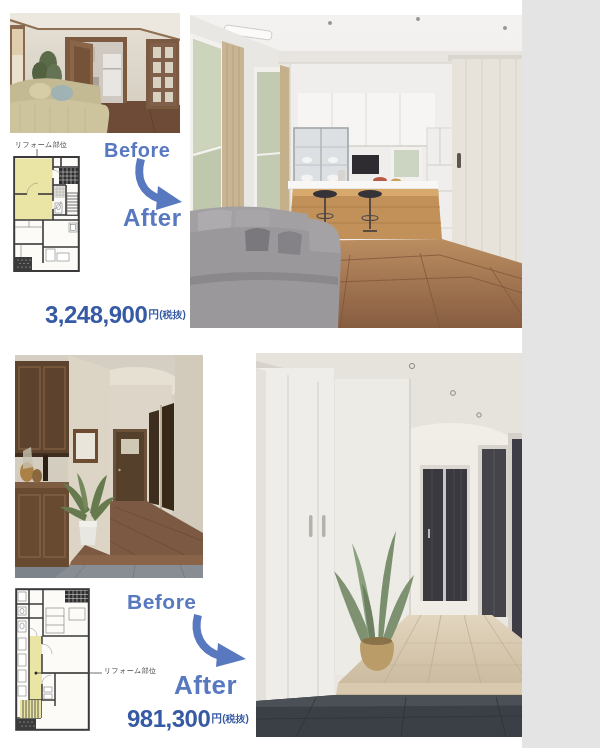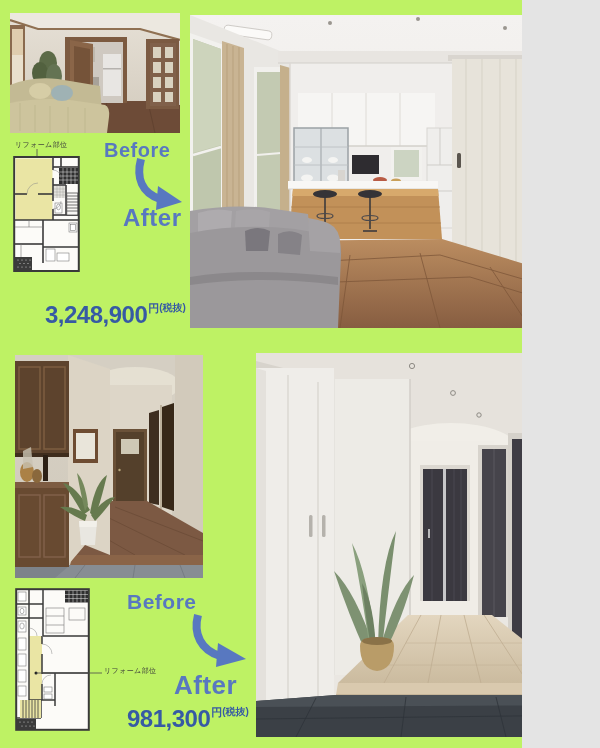--- a/index.html
+++ b/index.html
@@ -1,25 +1,25 @@
 <!DOCTYPE html>
 <html><head>
 <meta charset="utf-8">
 <style>
   * { margin:0; padding:0; box-sizing:border-box; }
   body { font-family:"Liberation Sans", sans-serif; background:#e4e4e4; }
-  .page { position:relative; width:522px; height:748px; background:#bef264; overflow:hidden; }
+  .page { position:relative; width:522px; height:748px; background:#ffffff; overflow:hidden; }
   .photo { position:absolute; overflow:hidden; }
   .photo svg { display:block; width:100%; height:100%; }
   .ba-label { position:absolute; color:#5878c0; font-weight:bold; line-height:1.1; white-space:nowrap; }
   .ba-before-1 { left:104px; top:139px; font-size:20px; letter-spacing:0.5px; }
   .ba-after-1  { left:123px; top:205px; font-size:24px; letter-spacing:0.5px; }
   .ba-before-2 { left:127px; top:590px; font-size:21px; letter-spacing:0.5px; }
   .ba-after-2  { left:174px; top:671px; font-size:26px; letter-spacing:0.5px; }
-  .price { position:absolute; display:flex; align-items:flex-start; color:#365aa4; font-weight:bold; white-space:nowrap; }
+  .price { position:absolute; display:flex; align-items:center; color:#365aa4; font-weight:bold; white-space:nowrap; }
   .price .amount { font-size:24px; line-height:1; letter-spacing:-0.5px; }
   .price .yen { font-size:11px; line-height:1; margin-left:1px; margin-bottom:1px; }
   .price .tax { font-size:10px; line-height:1; margin-bottom:1px; }
   .price-1 { left:45px; top:303px; }
   .price-2 { left:127px; top:707px; }
   .reform-label { position:absolute; font-size:7px; color:#3a3a3a; letter-spacing:0.4px; white-space:nowrap; }
   .reform-label-1 { left:15px; top:140px; }
   .reform-label-2 { left:104px; top:666px; }
   .plan { position:absolute; }
   .plan svg { display:block; width:100%; height:100%; }

